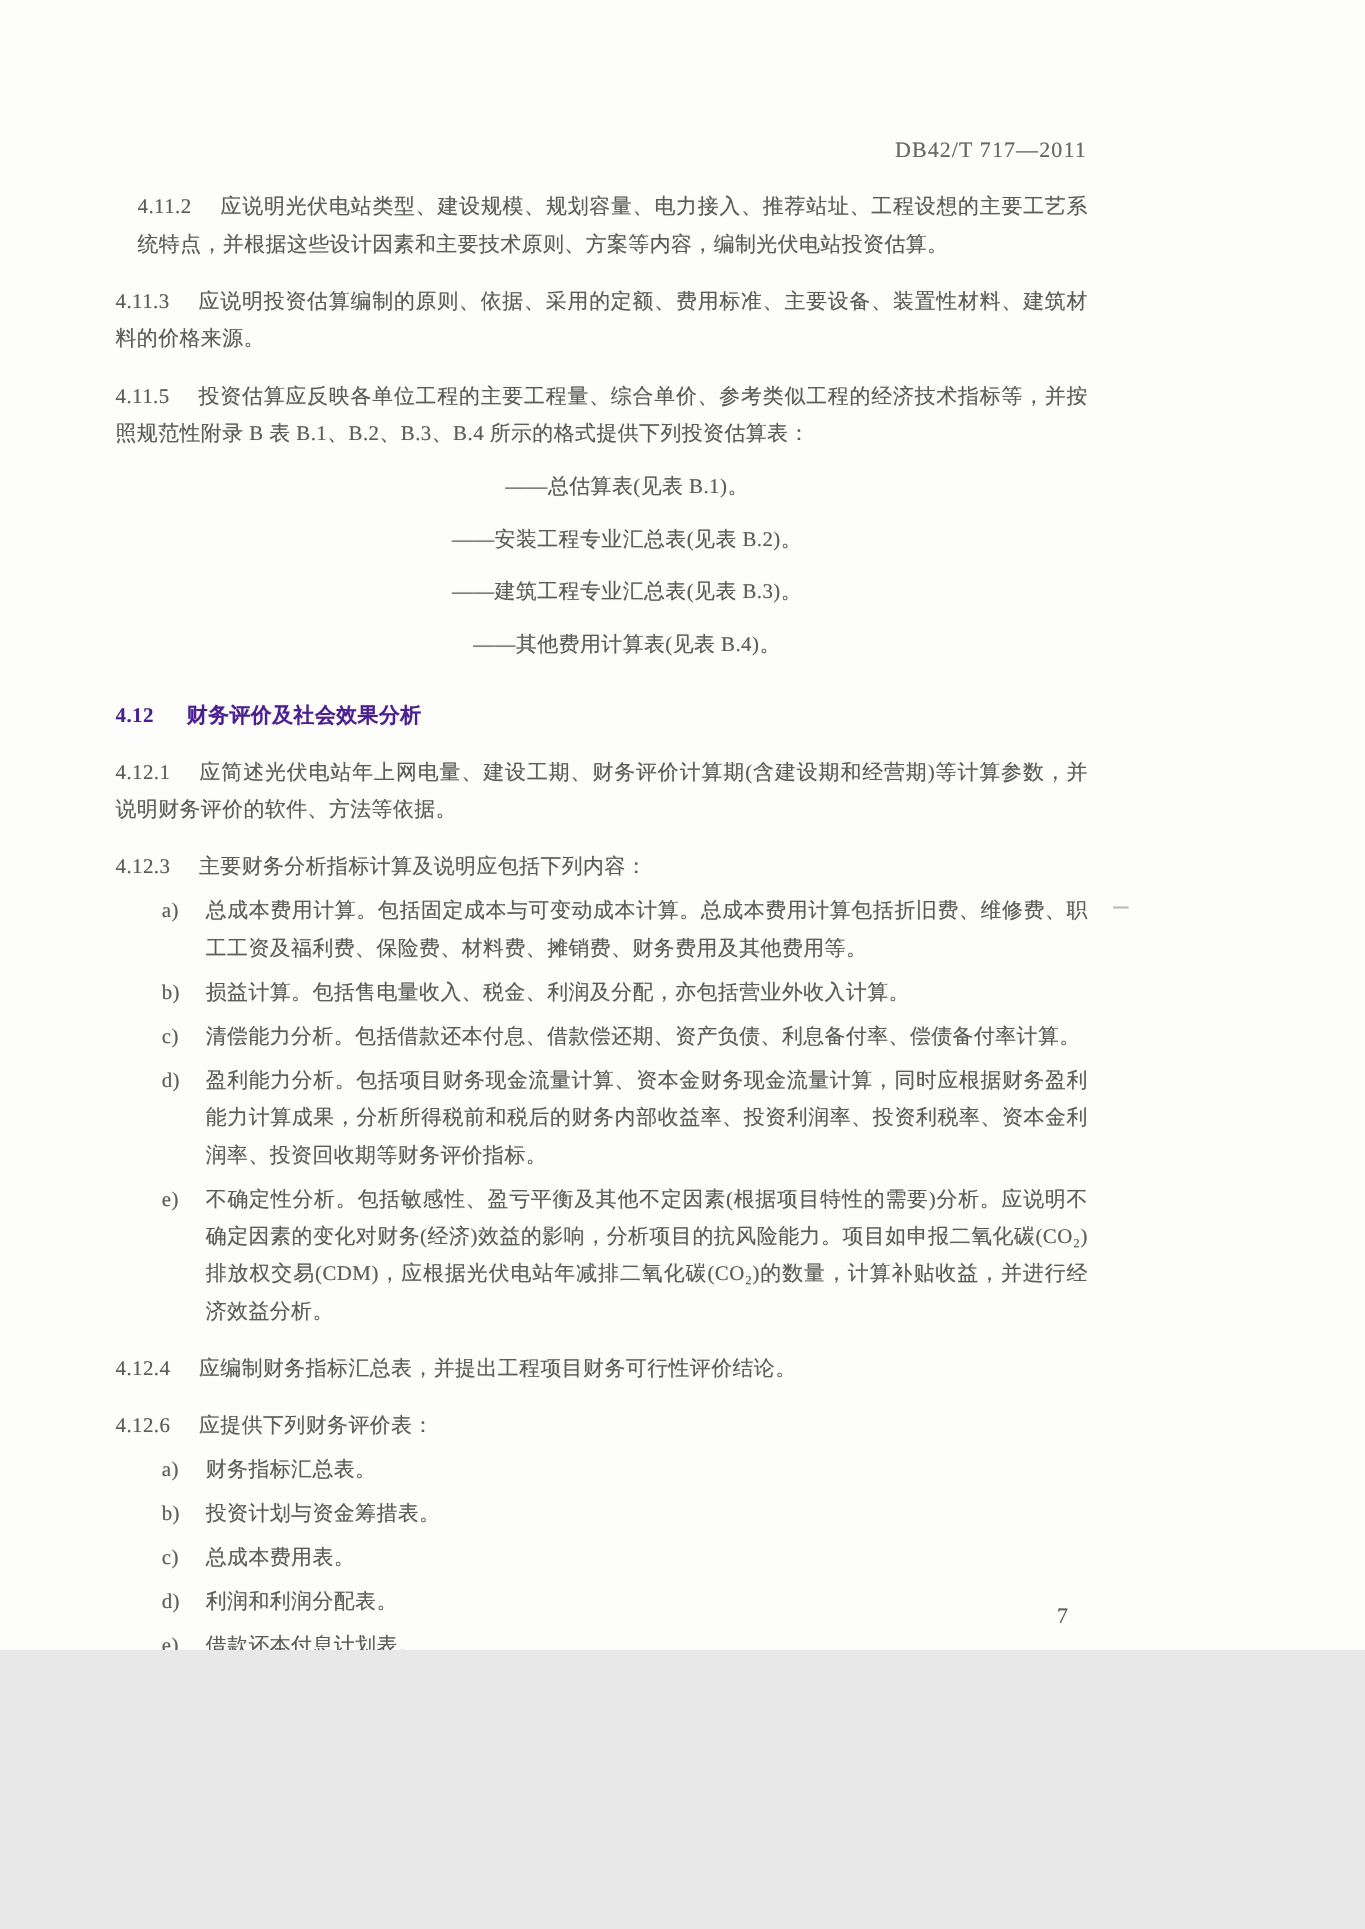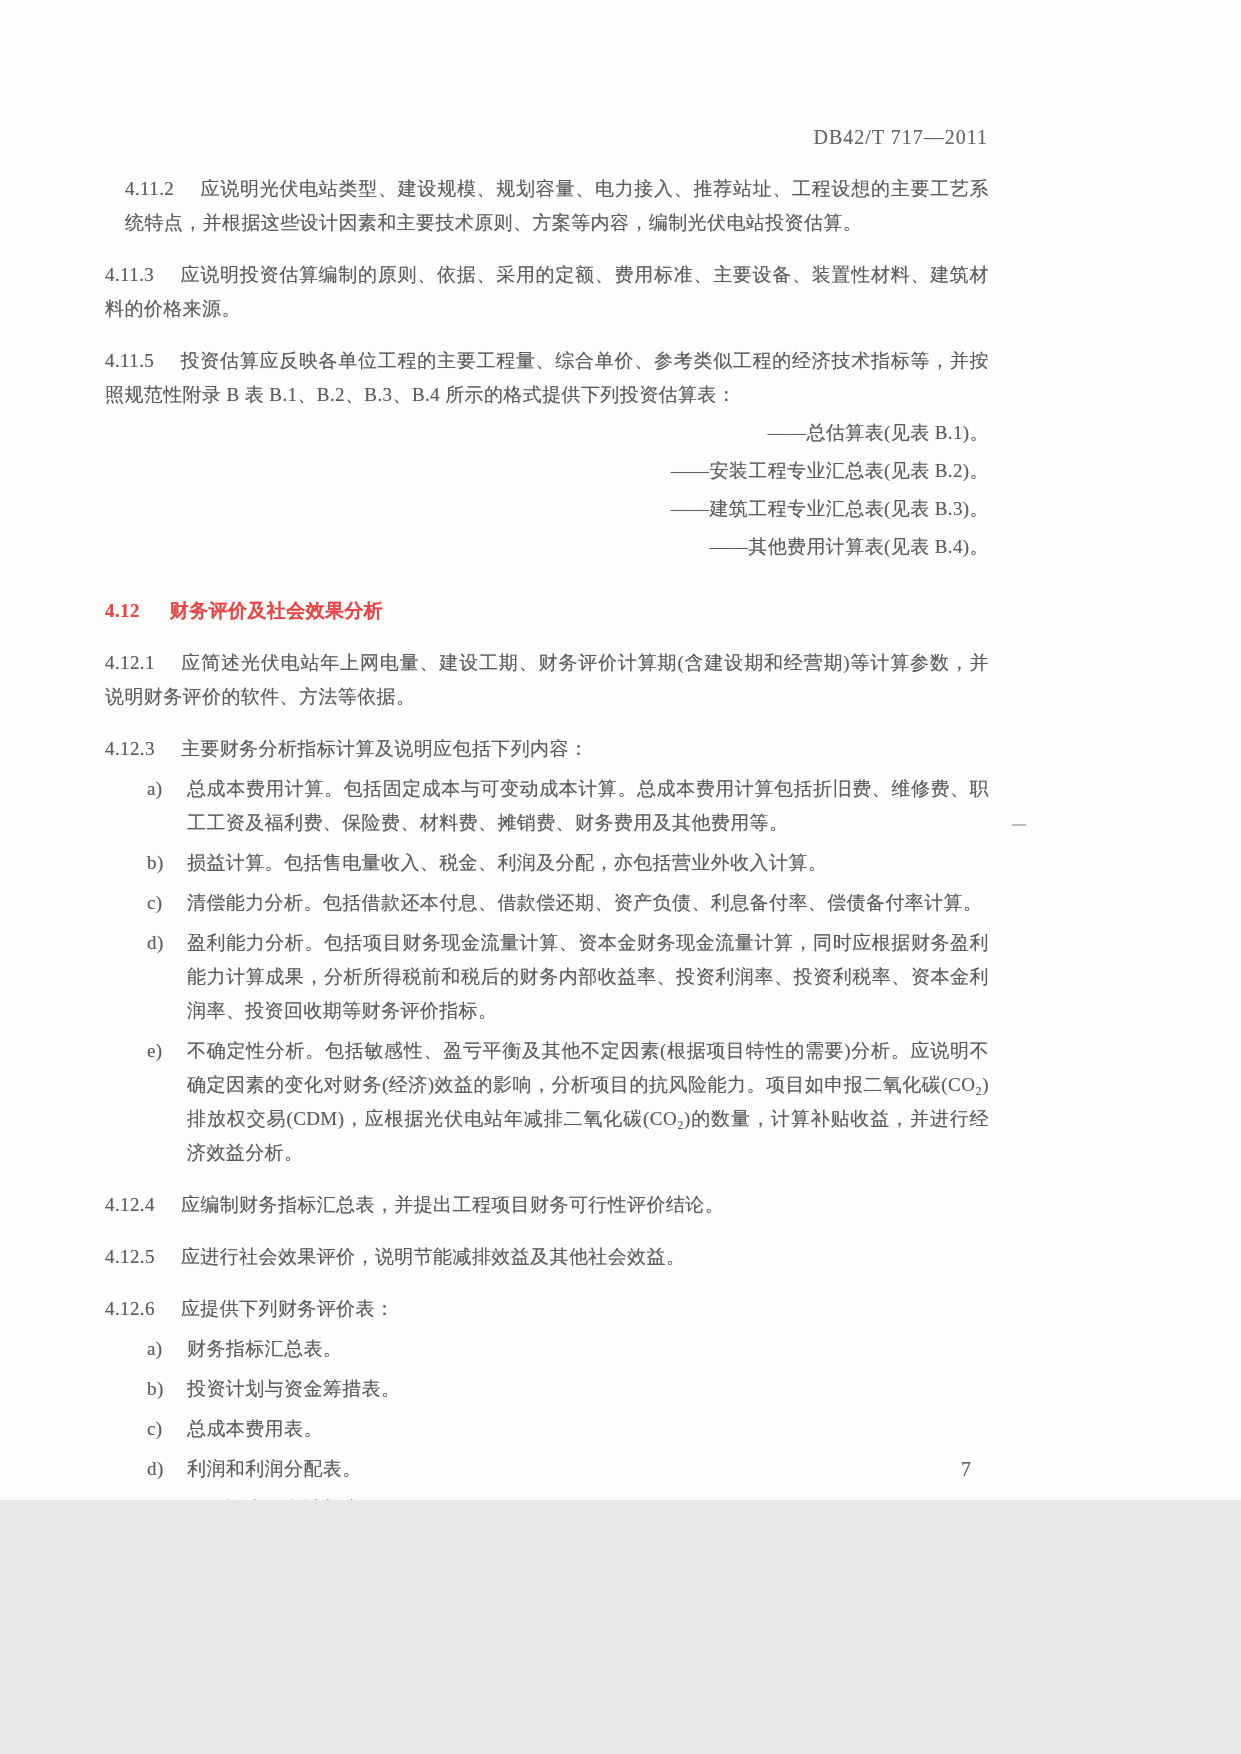--- a/index.html
+++ b/index.html
@@ -41,27 +41,27 @@
   .block:first-child { margin-top: 0; margin-left: 20px; }
   .clause .num {
     display: inline-block;
     margin-right: 26px;
     white-space: nowrap;
   }
   .heading {
     margin-top: 30px;
     margin-bottom: 8px;
     font-weight: bold;
-    color: #ef4444;
+    color: #4c1d95;
   }
   .heading .num { display: inline-block; margin-right: 30px; }
   .dash-item {
-    margin-top: 4px;
+    margin-top: 14px;
     margin-left: 46px;
-    text-align: right;
+    text-align: center;
   }
   .letter-item {
     position: relative;
     margin-top: 6px;
     padding-left: 82px;
     text-align: justify;
   }
   .letter-item .letter {
     position: absolute;
     left: 42px;
@@ -101,21 +101,20 @@
       <div class="block dash-item">——其他费用计算表(见表 B.4)。</div>
       <div class="block heading"><span class="num">4.12</span><span class="txt">财务评价及社会效果分析</span></div>
       <div class="block clause"><span class="num">4.12.1</span><span class="txt">应简述光伏电站年上网电量、建设工期、财务评价计算期(含建设期和经营期)等计算参数，并说明财务评价的软件、方法等依据。</span></div>
       <div class="block clause"><span class="num">4.12.3</span><span class="txt">主要财务分析指标计算及说明应包括下列内容：</span></div>
       <div class="block letter-item"><span class="letter">a)</span><span class="itxt">总成本费用计算。包括固定成本与可变动成本计算。总成本费用计算包括折旧费、维修费、职工工资及福利费、保险费、材料费、摊销费、财务费用及其他费用等。</span></div>
       <div class="block letter-item"><span class="letter">b)</span><span class="itxt">损益计算。包括售电量收入、税金、利润及分配，亦包括营业外收入计算。</span></div>
       <div class="block letter-item"><span class="letter">c)</span><span class="itxt">清偿能力分析。包括借款还本付息、借款偿还期、资产负债、利息备付率、偿债备付率计算。</span></div>
       <div class="block letter-item"><span class="letter">d)</span><span class="itxt">盈利能力分析。包括项目财务现金流量计算、资本金财务现金流量计算，同时应根据财务盈利能力计算成果，分析所得税前和税后的财务内部收益率、投资利润率、投资利税率、资本金利润率、投资回收期等财务评价指标。</span></div>
       <div class="block letter-item"><span class="letter">e)</span><span class="itxt">不确定性分析。包括敏感性、盈亏平衡及其他不定因素(根据项目特性的需要)分析。应说明不确定因素的变化对财务(经济)效益的影响，分析项目的抗风险能力。项目如申报二氧化碳(CO₂)排放权交易(CDM)，应根据光伏电站年减排二氧化碳(CO₂)的数量，计算补贴收益，并进行经济效益分析。</span></div>
       <div class="block clause"><span class="num">4.12.4</span><span class="txt">应编制财务指标汇总表，并提出工程项目财务可行性评价结论。</span></div>
-      <div class="block clause"><span class="num">4.12.5</span><span class="txt">应进行社会效果评价，说明节能减排效益及其他社会效益。</span></div>
       <div class="block clause"><span class="num">4.12.6</span><span class="txt">应提供下列财务评价表：</span></div>
       <div class="block letter-item"><span class="letter">a)</span><span class="itxt">财务指标汇总表。</span></div>
       <div class="block letter-item"><span class="letter">b)</span><span class="itxt">投资计划与资金筹措表。</span></div>
       <div class="block letter-item"><span class="letter">c)</span><span class="itxt">总成本费用表。</span></div>
       <div class="block letter-item"><span class="letter">d)</span><span class="itxt">利润和利润分配表。</span></div>
       <div class="block letter-item"><span class="letter">e)</span><span class="itxt">借款还本付息计划表。</span></div>
       <div class="block letter-item"><span class="letter">f)</span><span class="itxt">项目投资现金流量表。</span></div>
     </div>
 
   <div class="scan-artifact"></div>

